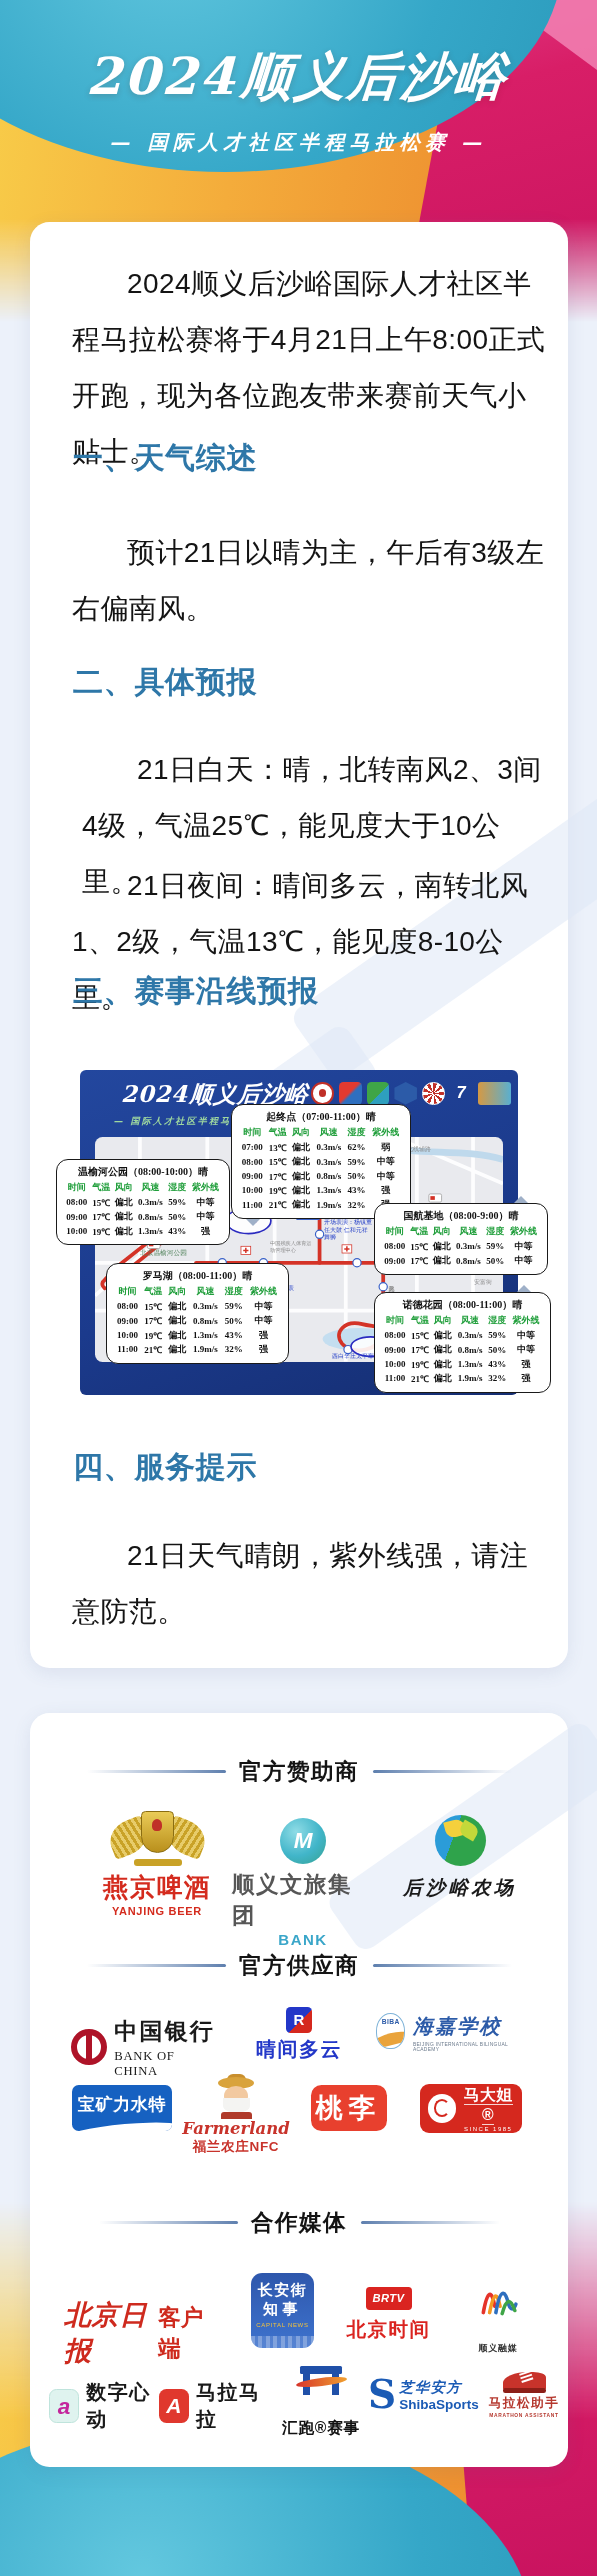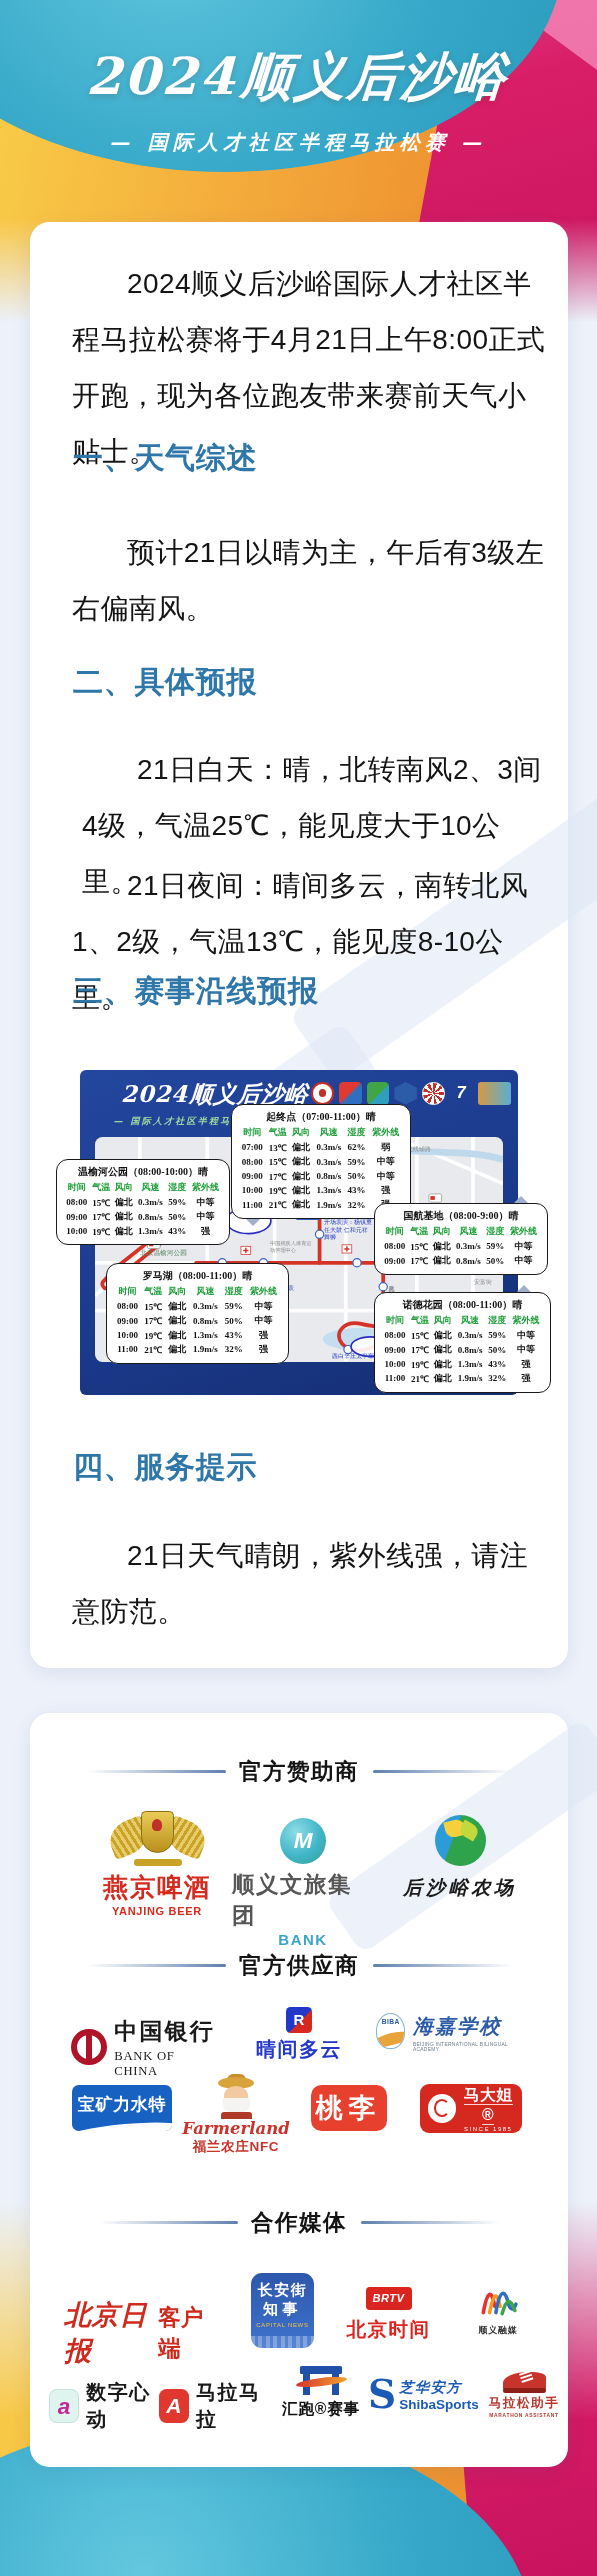--- a/index.html
+++ b/index.html
@@ -194,37 +194,37 @@
   .can-rect .l1 { font-size:15px; font-weight:bold; letter-spacing:1.5px; }
   .can-rect .l2 { font-size:15px; font-weight:bold; letter-spacing:4.5px; }
   .can-rect .en { font-size:6px; color:#F5C33B; letter-spacing:0.7px; margin-top:3px; }
   .can-rect i { position:absolute; left:0; bottom:0; width:100%; height:12px;
     background:repeating-linear-gradient(90deg,rgba(255,255,255,.35) 0 3.7px,rgba(255,255,255,.12) 3.7px 7.5px); }
 
   .brtv-badge { width:46px; height:22.5px; background:#DA2420; border-radius:3.7px; color:#fff;
     font-weight:bold; font-style:italic; font-size:11.2px; text-align:center; line-height:22.5px; letter-spacing:0.4px; }
   .brtv-cn { font-size:19.5px; font-weight:bold; color:#DA2420; letter-spacing:1.5px; margin-top:6px; }
 
-  .sym-cn { font-size:9px; font-weight:bold; color:#333; margin-top:3px; letter-spacing:0.7px; }
+  .sym-cn { font-size:9px; font-weight:bold; color:#333; margin-top:21px; letter-spacing:0.7px; }
 
   .dig-icon { width:34px; height:34px; border-radius:7.5px; background:#DFF3EF; border:0.7px solid #BFE4DC;
     color:#C4269C; font-weight:bold; font-style:italic; font-size:22.5px; text-align:center; line-height:33px; }
   .dig-cn { font-size:20px; font-weight:bold; color:#1a1a1a; letter-spacing:1.5px; }
 
   .ml-icon { width:34px; height:34px; border-radius:7.5px; background:#E0382E; color:#fff;
     font-weight:bold; font-style:italic; font-size:21px; text-align:center; line-height:34px; }
   .ml-cn { font-size:20px; font-weight:bold; color:#1a1a1a; letter-spacing:1.5px; }
 
   .hp-gate { position:relative; width:42px; height:31px; }
   .hp-gate .bar { position:absolute; left:0; top:0; width:42px; height:7.5px; background:#2050A8; border-radius:1.5px; }
   .hp-gate .leg { position:absolute; top:7.5px; width:6.7px; height:21px; background:#2050A8; }
   .hp-gate .leg.l { left:3px; } .hp-gate .leg.r { right:3px; }
   .hp-gate .wave { position:absolute; left:-4.5px; top:12px; width:51px; height:7.5px; border-radius:50%;
     background:linear-gradient(90deg,#D7352B,#F0A030); transform:rotate(-7deg); }
-  .hp-cn { font-size:15.7px; font-weight:bold; color:#111; margin-top:2px; letter-spacing:0.7px; }
+  .hp-cn { font-size:15.7px; font-weight:bold; color:#111; margin-top:21px; letter-spacing:0.7px; }
 
   .sh-s { font-family:"DejaVu Serif", serif; font-size:39px; font-weight:bold; color:#1B5BB5; line-height:1; }
   .sh-col { display:flex; flex-direction:column; }
   .sh-cn { font-family:"DejaVu Serif", serif; font-style:italic; font-size:14.2px; font-weight:bold; color:#1B5BB5; letter-spacing:1.5px; }
   .sh-en { font-size:13.5px; font-weight:bold; color:#1B5BB5; }
 
   .shoe { position:relative; width:43px; height:25.5px; }
   .shoe .bodyp { position:absolute; left:0; bottom:3px; width:43px; height:18px; background:#C8332B;
     border-radius:60% 30% 10% 10%; }
   .shoe .sole { position:absolute; left:0; bottom:0; width:43px; height:4.5px; background:#8C1F18; border-radius:2.2px; }

